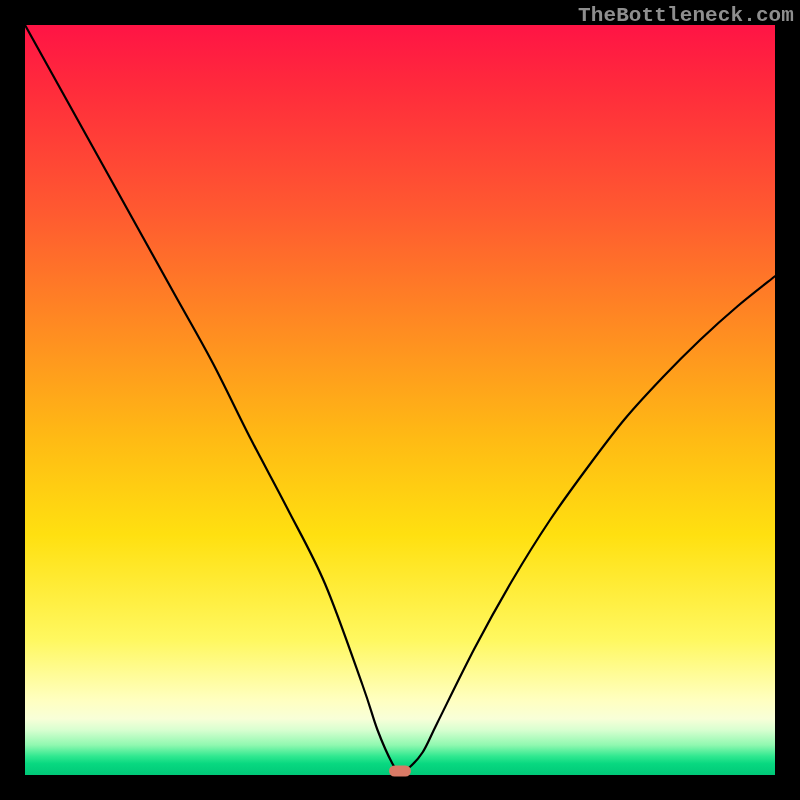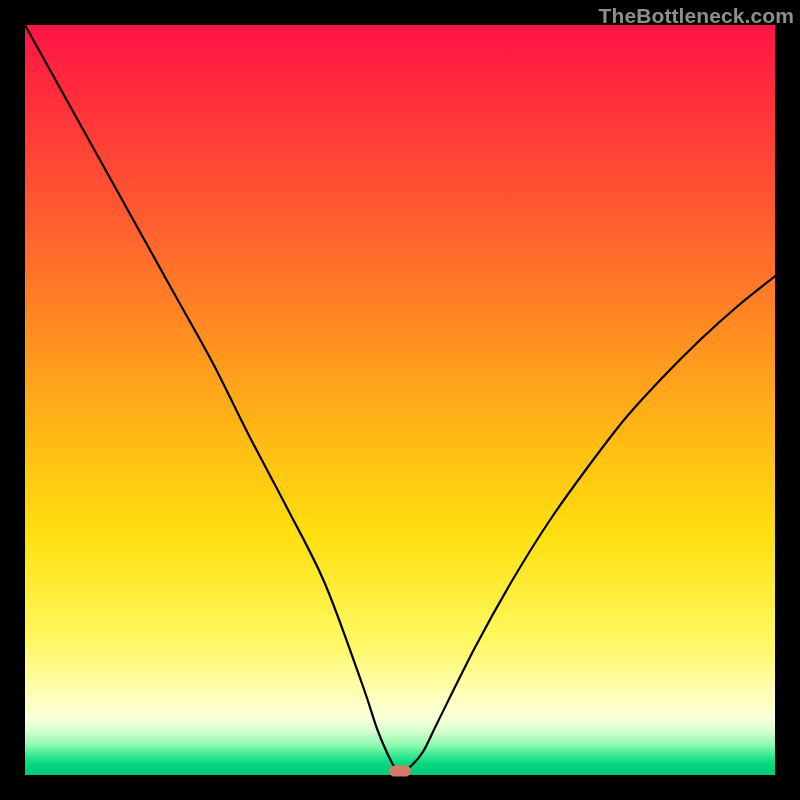--- a/index.html
+++ b/index.html
@@ -61,21 +61,21 @@
     width: 22px;
     height: 11px;
     border-radius: 6px;
     background: #d97a66;
     transform: translate(-50%, -50%);
   }
   .watermark {
     position: absolute;
     right: 6px;
     top: 4px;
-    font-family: Liberation Sans, sans-serif;
+    font-family: Liberation Mono, monospace;
     font-size: 21px;
     font-weight: bold;
     color: #8e8e8e;
     letter-spacing: 0.1px;
     user-select: none;
   }
 </style>
 </head>
 <body>
 

